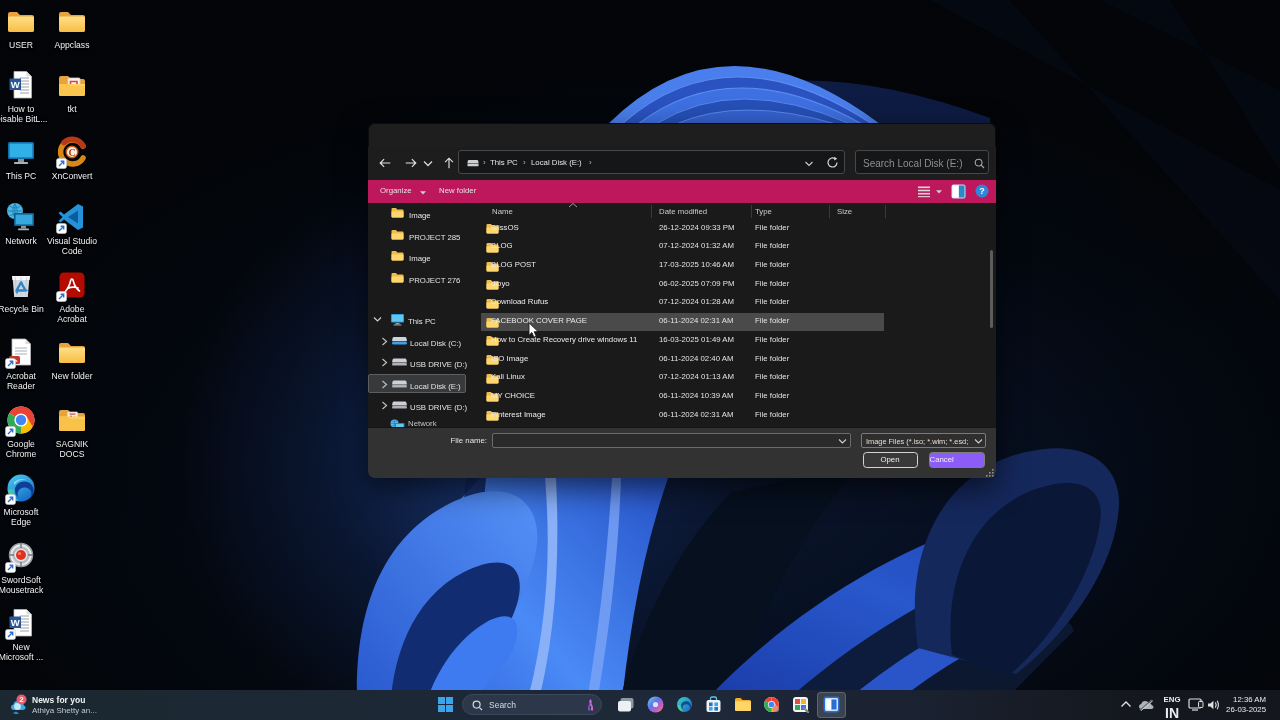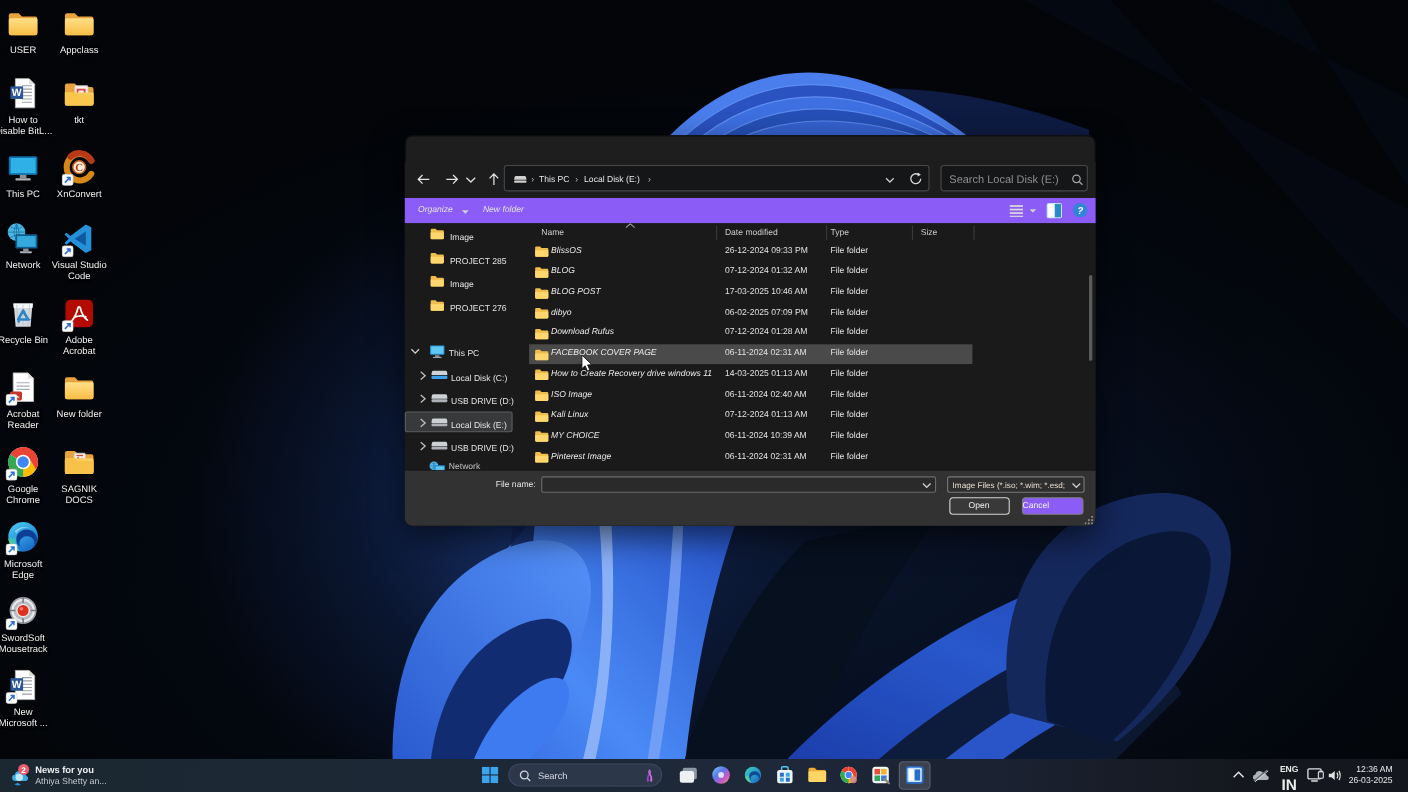--- a/index.html
+++ b/index.html
@@ -12,30 +12,30 @@
   .dicon .ig { width:32px; height:32px; margin:0 auto; position:relative; }
   .dicon .lb { margin-top:3px; font-size:8.6px; line-height:10.3px; color:#f2f2f2;
     text-shadow:0 1px 2px rgba(0,0,0,.9), 0 0 2px rgba(0,0,0,.8); }
   
   #dlg { position:absolute; left:368px; top:123px; width:628px; height:355px;
     background:#1e1e1e; border-radius:7px; box-shadow:0 10px 30px rgba(0,0,0,.6); outline:1px solid rgba(8,8,8,0.85); outline-offset:-1px;
     font-size:7.8px; color:#e6e6e6; }
   #titlebar { position:absolute; left:0; top:0; right:0; height:24px;
     background:#21242a; border-radius:7px 7px 0 0; }
   #navbar  { position:absolute; left:0; top:24px; right:0; height:33px; background:#1d1d1d; }
-  #toolbar { position:absolute; left:0; top:57px; right:0; height:23px; background:#8b5cf6;font-style:italic; }
+  #toolbar { position:absolute; left:0; top:57px; right:0; height:23px; background:#be185d; }
   #mainarea{ position:absolute; left:0; top:80px; right:0; bottom:51px; background:#1a1a1a; }
   #botbar  { position:absolute; left:0; right:0; bottom:0; height:51px; background:#323232;
     border-radius:0 0 7px 7px; border-top:1px solid #161616;padding-left:37px; }
   .box { background:#151617; border:1px solid #46484a; border-radius:3px; }
   
   .titem { position:absolute; height:19px; line-height:19px; white-space:nowrap; color:#e4e4e4; }
   
   .lrow { position:absolute; left:109px; height:18.7px; white-space:nowrap; color:#ebebeb; }
-  .lrow .nm { position:absolute; left:24px; top:3px;font-style:italic; }
+  .lrow .nm { position:absolute; left:14px; top:3px; }
   .lrow .dt { position:absolute; left:182px; top:3px; color:#e2e2e2; }
   .lrow .tp { position:absolute; left:278px; top:3px; color:#e2e2e2; }
   .lrow .fi { position:absolute; left:9px; top:3.5px; }
   .hdr { position:absolute; color:#cccccc; font-size:7.8px; }
   .hsep { position:absolute; width:1px; height:13px; top:2px; background:#3a3a3a; }
   
   #taskbar { position:absolute; left:0; top:690px; width:1280px; height:30px;
     background:linear-gradient(90deg,#1b2831 0%,#1c2835 30%,#1e2839 55%,#1a2130 72%,#14181e 88%,#14181e 100%); }
 </style>
 </head>
@@ -564,21 +564,21 @@
         <span class="nm">FACEBOOK COVER PAGE</span>
         <span class="dt">06-11-2024 02:31 AM</span>
         <span class="tp">File folder</span>
       </div>
     <div class="lrow" style="top:128.8px;">
         <svg class="fi" width="13" height="11" viewBox="0 0 13 11">
           <path d="M0.5,2 Q0.5,1 1.5,1 L5,1 L6.2,2.4 L11.5,2.4 Q12.5,2.4 12.5,3.4 L12.5,9.5 Q12.5,10.5 11.5,10.5 L1.5,10.5 Q0.5,10.5 0.5,9.5 Z" fill="#f0bd4c"></path>
           <path d="M0.5,4.4 L12.5,4.4 L12.5,9.5 Q12.5,10.5 11.5,10.5 L1.5,10.5 Q0.5,10.5 0.5,9.5 Z" fill="#ffd76e"></path>
         </svg>
         <span class="nm">How to Create Recovery drive windows 11</span>
-        <span class="dt">14-03-2025 01:13 AM</span>
+        <span class="dt">16-03-2025 01:49 AM</span>
         <span class="tp">File folder</span>
       </div>
     <div class="lrow" style="top:147.5px;">
         <svg class="fi" width="13" height="11" viewBox="0 0 13 11">
           <path d="M0.5,2 Q0.5,1 1.5,1 L5,1 L6.2,2.4 L11.5,2.4 Q12.5,2.4 12.5,3.4 L12.5,9.5 Q12.5,10.5 11.5,10.5 L1.5,10.5 Q0.5,10.5 0.5,9.5 Z" fill="#f0bd4c"></path>
           <path d="M0.5,4.4 L12.5,4.4 L12.5,9.5 Q12.5,10.5 11.5,10.5 L1.5,10.5 Q0.5,10.5 0.5,9.5 Z" fill="#ffd76e"></path>
         </svg>
         <span class="nm">ISO Image</span>
         <span class="dt">06-11-2024 02:40 AM</span>
         <span class="tp">File folder</span>

